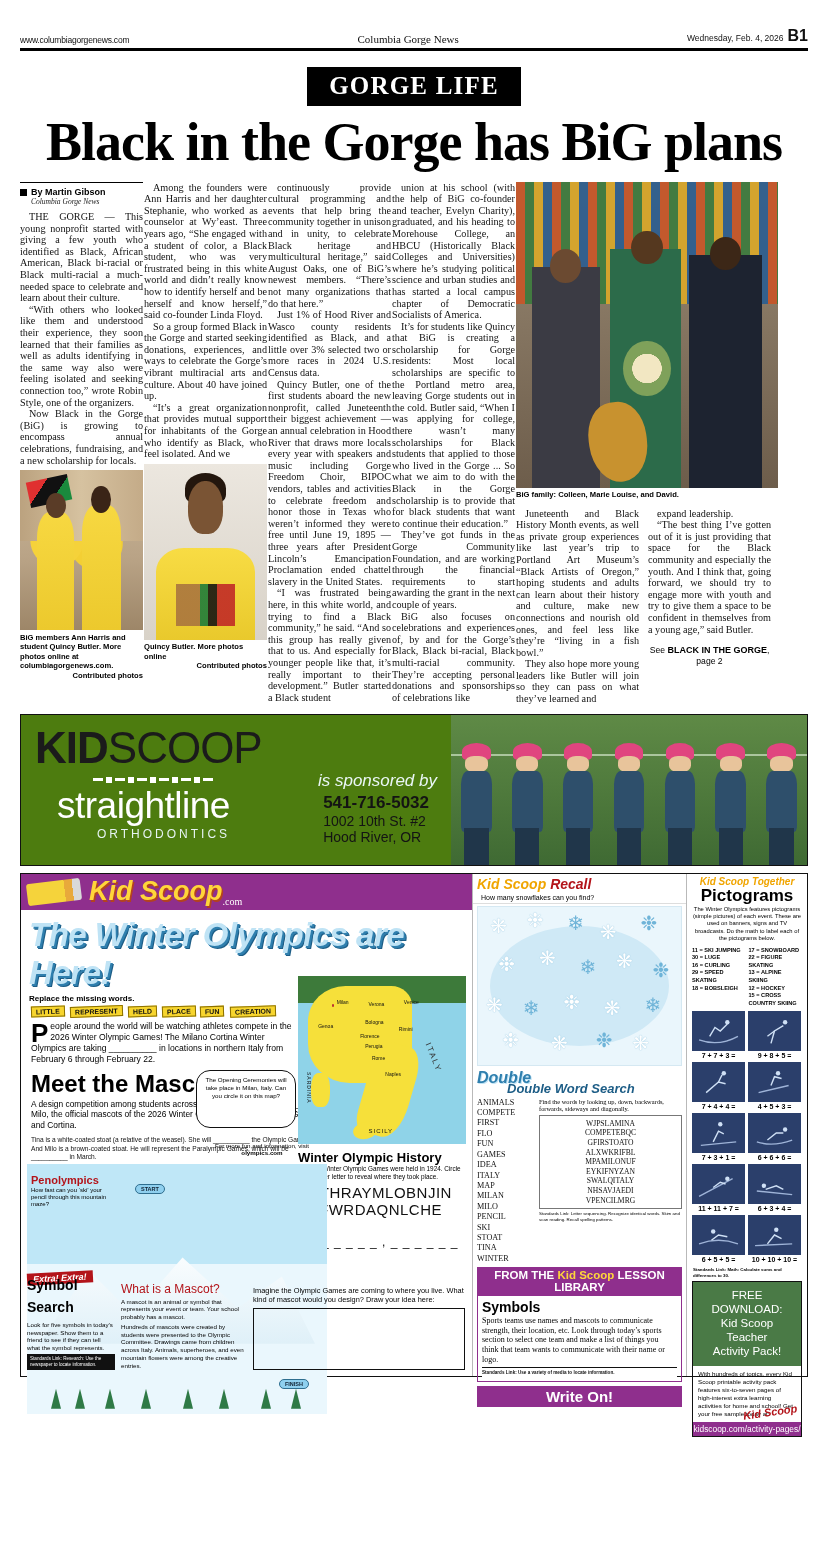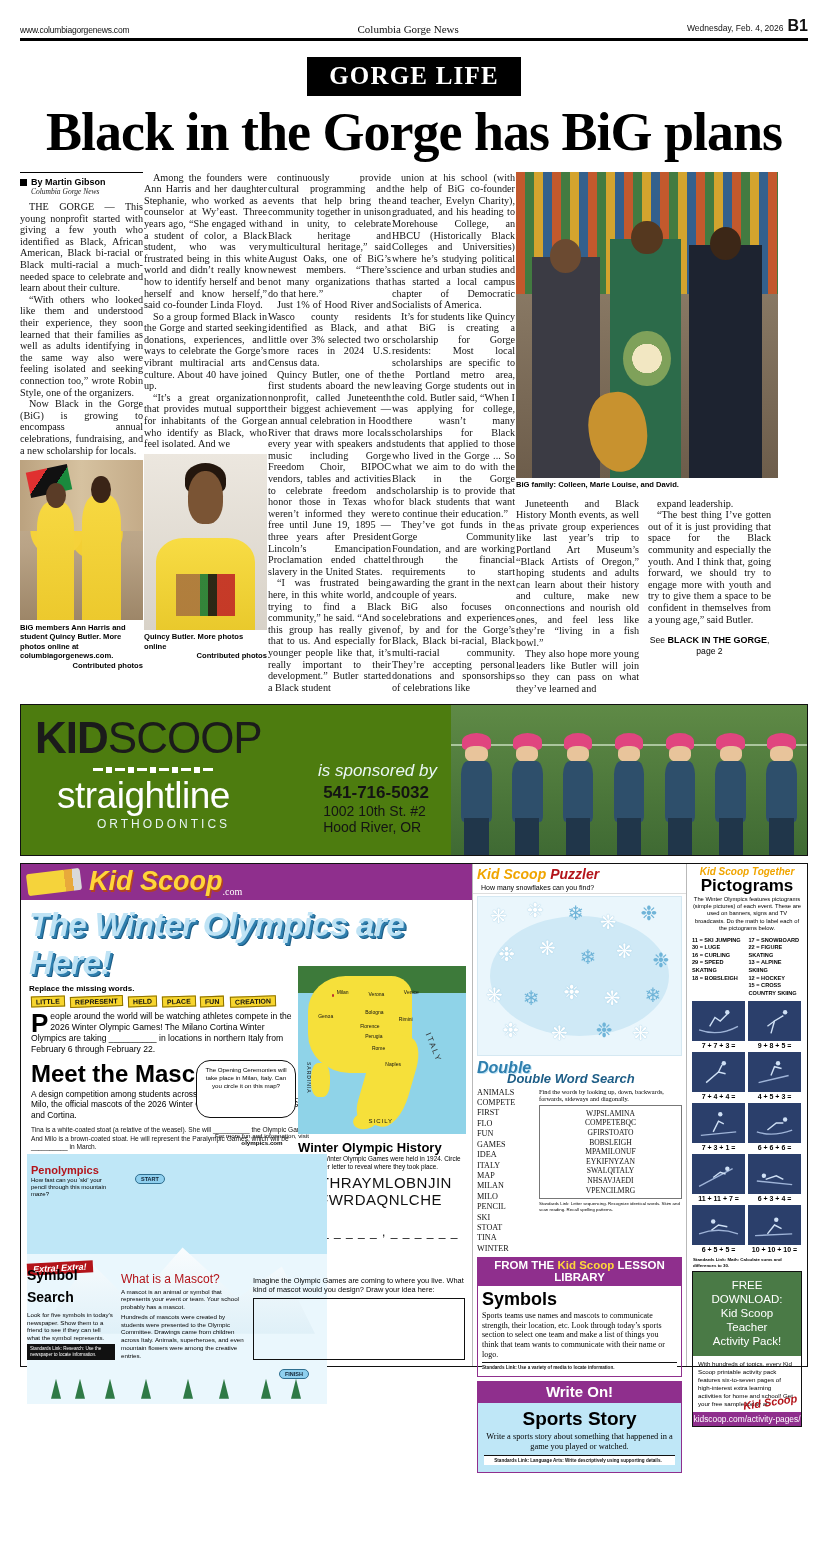--- a/index.html
+++ b/index.html
@@ -8,21 +8,21 @@
     background: #ffffff;
     font-family: "Liberation Serif", serif;
     overflow: hidden;
     position: relative;
   }
   .page { width: 828px; height: 1548px; position: relative; padding: 0 20px; }
 
   
   .masthead {
     display: flex; align-items: flex-end; justify-content: space-between;
-    height: 38px; padding-bottom: 3px;
+    height: 48px; padding-bottom: 3px;
     font-family: "Liberation Sans", sans-serif;
   }
   .mh-url { font-size: 8.5px; color: #111; letter-spacing: -0.2px; }
   .mh-center { font-size: 11px; color: #111; font-family: "Liberation Serif", serif; }
   .mh-right { font-size: 8.5px; color: #111; display: flex; align-items: baseline; gap: 4px; justify-content: center; }
   .mh-right .pg { font-size: 16px; font-weight: bold; }
   .rule { height: 2.5px; background: #000; }
 
   
   .flagwrap { text-align: center; margin-top: 16px; }
@@ -265,21 +265,21 @@
   .dws-list { width: 58px; font-family:"Liberation Serif", serif; font-size:8.2px; line-height:10.4px; color:#111; }
   .dws-right { flex:1; }
   .dws-instr { font-family:"Liberation Serif", serif; font-size:6.4px; line-height:7.6px; margin-bottom:2px;}
   .grid { border:1px solid #777; padding:3px 2px; }
   .grid .row { display:flex; justify-content:space-around; font-family:"Liberation Serif", serif;
      font-size:7.6px; line-height:9.6px; color:#111; }
 
   .lesson-bar { background:#8f2f8d; color:#fff; font-family:"Liberation Sans", sans-serif;
      font-weight:bold; font-size:11.5px; padding:2px 4px; margin: 3px 4px 0; text-align:center; }
   .lesson-box { border:1.6px solid #8f2f8d; margin: 0 4px; padding: 3px 4px; }
-  .lesson-box h4 { font-family:"Liberation Sans", sans-serif; font-weight:bold; font-size:18px; }
+  .lesson-box h4 { font-family:"Liberation Sans", sans-serif; font-weight:bold; font-size:14px; }
   .lesson-box p { font-family:"Liberation Serif", serif; font-size:8px; line-height:9.6px; margin-top:1px;}
 
   .writeon-bar { background:#8f2f8d; color:#fff; font-family:"Liberation Sans", sans-serif;
      font-weight:bold; font-size:15px; text-align:center; margin: 4px 4px 0; padding: 2px 0; position:relative;}
   .writeon-box { background:#bfe7f7; margin: 0 4px; padding: 5px 6px 7px; text-align:center; border:1.5px solid #8f2f8d;}
   .writeon-box h4 { font-family:"Liberation Sans", sans-serif; font-weight:bold; font-size:19px; }
   .writeon-box p { font-family:"Liberation Serif", serif; font-size:8.4px; line-height:10px; margin-top:2px;}
 
   
   .picto-head { text-align:center; padding: 2px 4px 0; }
@@ -597,21 +597,21 @@
       <div class="imagine">
         <p>Imagine the Olympic Games are coming to where you live. What kind of mascot would you design? Draw your idea here:</p>
         <div class="drawbox"></div>
       </div>
     </div>
 
     <div class="ks-col-mid">
       <div class="puz-head">
         <div class="puz-title">
           <span class="ks">Kid Scoop</span>
-          <span>Puzzler</span>
+          <span>Recall</span>
         </div>
         <div class="puz-q">How many snowflakes can you find?</div>
       </div>
       <div class="snowfield">
         <div class="blob"></div>
         <span class="flake w" style="left:6%;  top:6%;">❋</span>
         <span class="flake w" style="left:24%; top:2%;">❉</span>
         <span class="flake" style="left:44%; top:4%;">❄</span>
         <span class="flake w" style="left:60%; top:10%;">❋</span>
         <span class="flake" style="left:80%; top:4%;">❉</span>
@@ -653,21 +653,21 @@
           <div>STOAT</div>
           <div>TINA</div>
           <div>WINTER</div>
         </div>
         <div class="dws-right">
           <div class="dws-instr">Find the words by looking up, down, backwards, forwards, sideways and diagonally.</div>
           <div class="grid">
             <div class="row">WJPSLAMINA</div>
             <div class="row">COMPETEBQC</div>
             <div class="row">GFIRSTOATO</div>
-            <div class="row">BOBSLEIGH</div>
+            <div class="row">ALXWKRIFBL</div>
             <div class="row">MPAMILONUF</div>
             <div class="row">EYKIFNYZAN</div>
             <div class="row">SWALQITALY</div>
             <div class="row">NHSAVJAEDI</div>
             <div class="row">VPENCILMRG</div>
           </div>
           <div style="font-family:'Liberation Sans',sans-serif; font-size:4.4px; line-height:5.4px; margin-top:2px;">Standards Link: Letter sequencing. Recognize identical words. Skim and scan reading. Recall spelling patterns.</div>
         </div>
       </div>
 
@@ -677,25 +677,20 @@
         <span>LESSON LIBRARY</span>
       </div>
       <div class="lesson-box">
         <h4>Symbols</h4>
         <p>Sports teams use names and mascots to communicate strength, their location, etc. Look through today’s sports section to select one team and make a list of things you think that team wants to communicate with their name or logo.</p>
         <div class="std light" style="font-weight:bold;">Standards Link: Use a variety of media to locate information.</div>
       </div>
 
       <div class="writeon-bar">
         <span>Write On!</span>
-      </div>
-      <div class="writeon-box">
-        <h4>Sports Story</h4>
-        <p>Write a sports story about something that happened in a game you played or watched.</p>
-        <div class="std light" style="font-weight:bold; font-size:4.6px;">Standards Link: Language Arts: Write descriptively using supporting details.</div>
       </div>
     </div>
 
     <div class="ks-col-right">
       <div class="picto-head">
         <div class="picto-kst">
           <span class="ks">Kid Scoop Together</span>
         </div>
         <div class="picto-title">Pictograms</div>
       </div>

